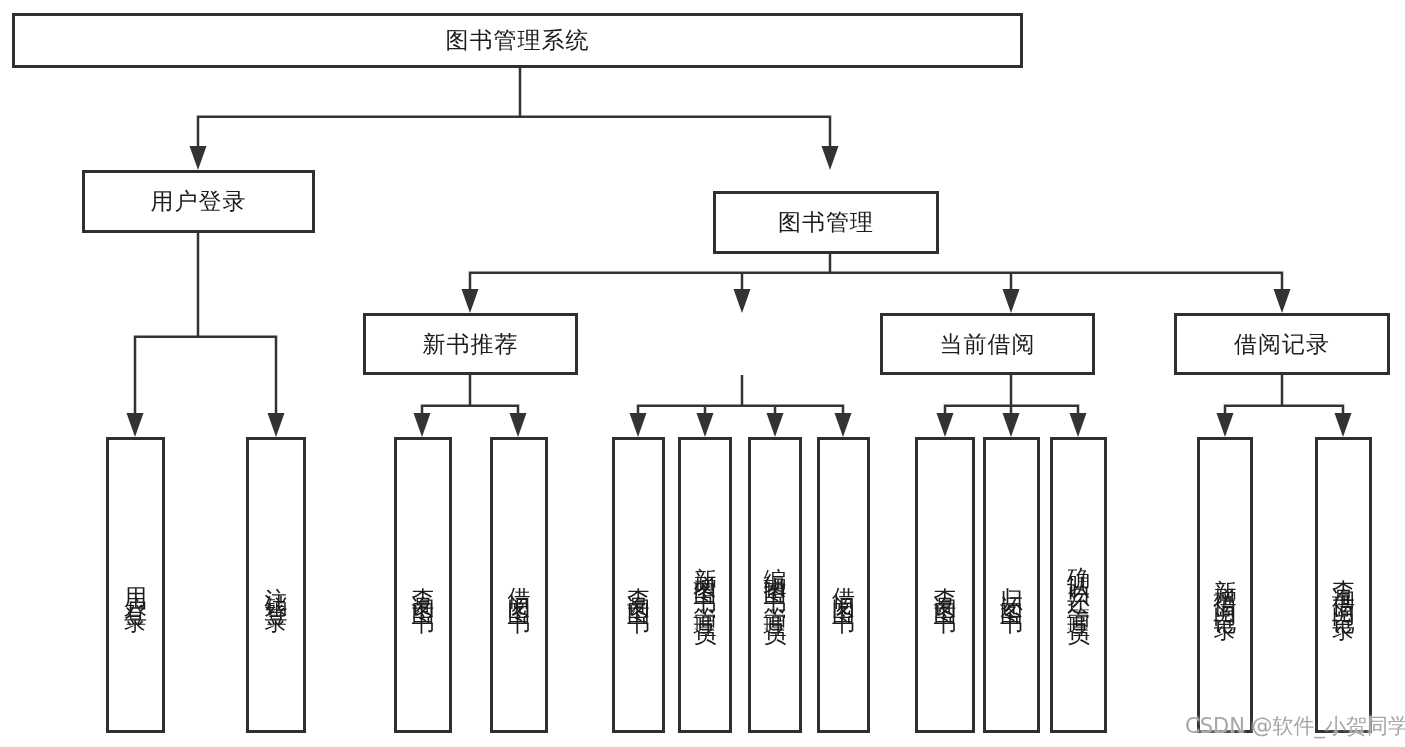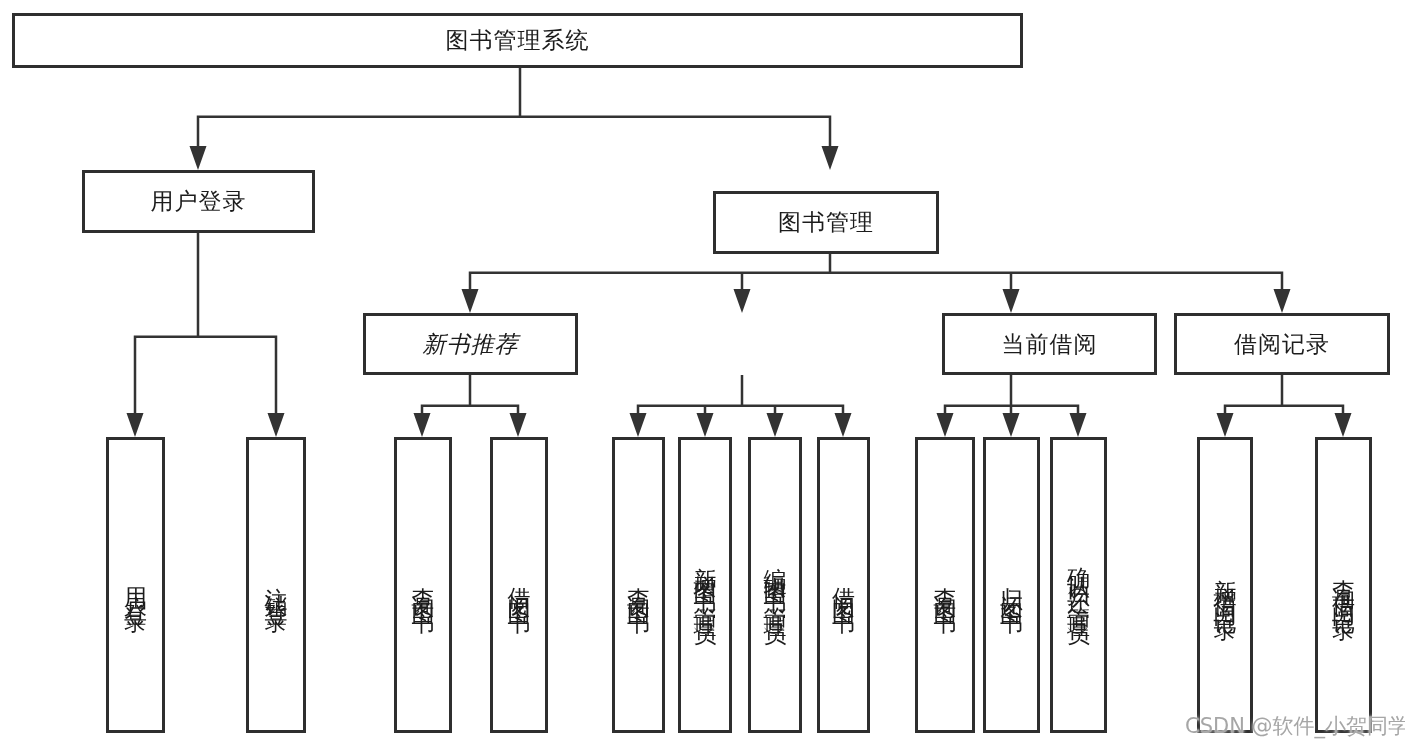--- a/index.html
+++ b/index.html
@@ -108,24 +108,24 @@
     <span class="hlabel">图书管理系统</span>
   </div>
 
   <div class="node" style="left:82px; top:170px; width:233px; height:63px;">
     <span class="hlabel">用户登录</span>
   </div>
   <div class="node" style="left:713px; top:170px; width:226px; height:63px;margin-top:21px;">
     <span class="hlabel">图书管理</span>
   </div>
 
-  <div class="node" style="left:363px; top:313px; width:215px; height:62px;font-style:italic;">
+  <div class="node" style="left:363px; top:313px; width:215px; height:62px;">
     <span class="hlabel">新书推荐</span>
   </div>
-  <div class="node" style="left:942px; top:313px; width:215px; height:62px;">
+  <div class="node" style="left:880px; top:313px; width:215px; height:62px;">
     <span class="hlabel">当前借阅</span>
   </div>
   <div class="node" style="left:1174px; top:313px; width:216px; height:62px;">
     <span class="hlabel">借阅记录</span>
   </div>
 
   <div class="node leaf" style="left:106px; width:59px;">
     <span class="vtext">用户登录</span>
   </div>
   <div class="node leaf" style="left:246px; width:60px;">

